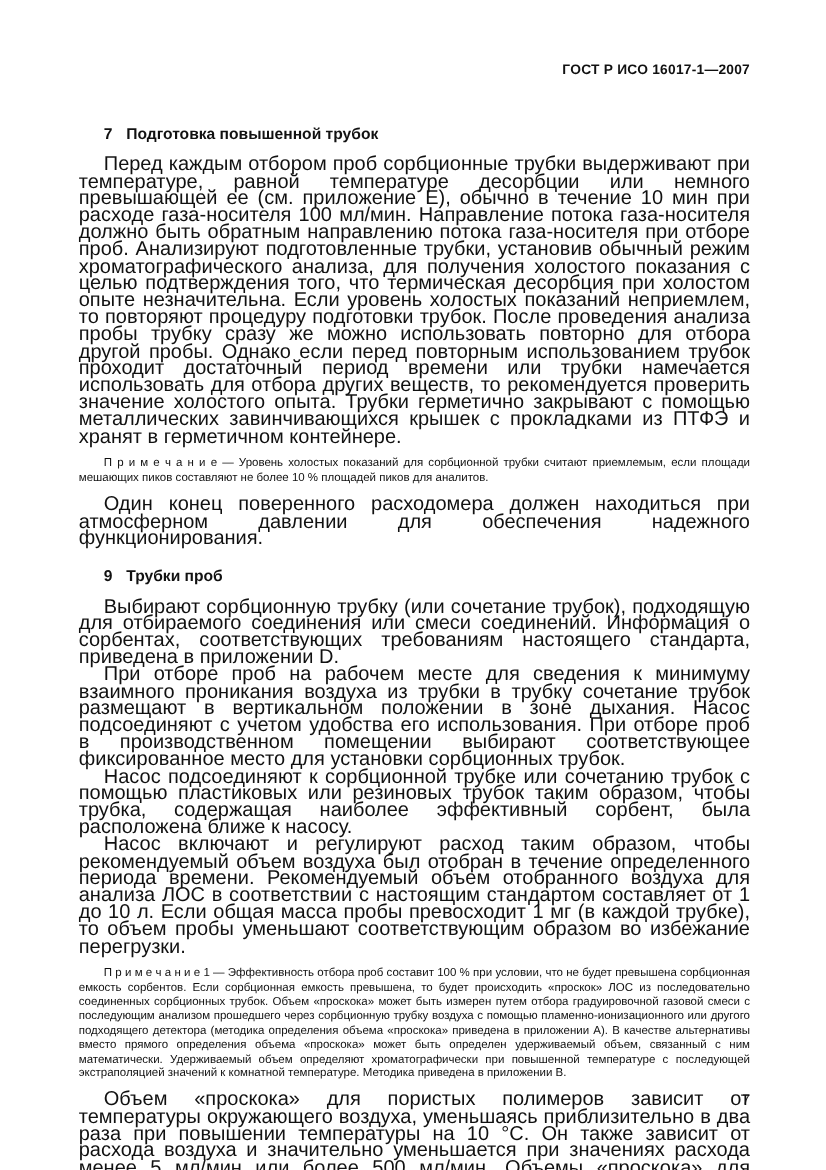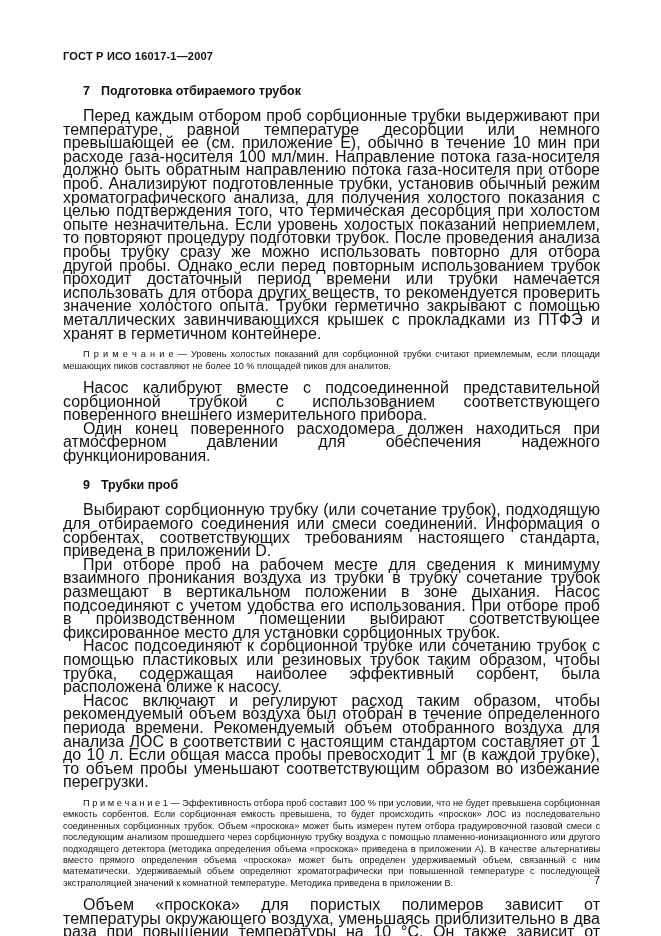--- a/index.html
+++ b/index.html
@@ -12,24 +12,24 @@
     width: 661px;
     height: 936px;
     box-sizing: border-box;
     background: #ffffff;
     color: #111111;
     font-family: "Liberation Sans", sans-serif;
     padding: 50px 61px 0 63px;
     overflow: hidden;
   }
   .doc-header {
-    text-align: left;
+    text-align: right;
     font-size: 11px;
     font-weight: bold;
-    margin-bottom: 22px;
+    margin-bottom: 38px;
     letter-spacing: 0.2px;
   }
   .section-heading {
     font-size: 12.5px;
     font-weight: bold;
     margin: 16px 0 11px 20px;
   }
   .section-heading .num {
     display: inline-block;
     margin-right: 11px;
@@ -56,26 +56,25 @@
   }
 </style>
 </head>
 <body>
 
 <div class="page">
 
   <div class="doc-header">ГОСТ Р ИСО 16017-1—2007</div>
 
   <div class="section-heading">
-    <span class="num">7</span><span>Подготовка отбираемого трубок</span>
+    <span class="num">7</span><span>Подготовка повышенной трубок</span>
   </div>
   <p class="para">Перед каждым отбором проб сорбционные трубки выдерживают при температуре, равной температуре десорбции или немного превышающей ее (см. приложение Е), обычно в течение 10 мин при расходе газа-носителя 100 мл/мин. Направление потока газа-носителя должно быть обратным направлению потока газа-носителя при отборе проб. Анализируют подготовленные трубки, установив обычный режим хроматографического анализа, для получения холостого показания с целью подтверждения того, что термическая десорбция при холостом опыте незначительна. Если уровень холостых показаний неприемлем, то повторяют процедуру подготовки трубок. После проведения анализа пробы трубку сразу же можно использовать повторно для отбора другой пробы. Однако если перед повторным использованием трубок проходит достаточный период времени или трубки намечается использовать для отбора других веществ, то рекомендуется проверить значение холостого опыта. Трубки герметично закрывают с помощью металлических завинчивающихся крышек с прокладками из ПТФЭ и хранят в герметичном контейнере.</p>
   <p class="note">П р и м е ч а н и е — Уровень холостых показаний для сорбционной трубки считают приемлемым, если площади мешающих пиков составляют не более 10 % площадей пиков для аналитов.</p>
 
-  <p class="para">Насос калибруют вместе с подсоединенной представительной сорбционной трубкой с использованием соответствующего поверенного внешнего измерительного прибора.</p>
   <p class="para">Один конец поверенного расходомера должен находиться при атмосферном давлении для обеспечения надежного функционирования.</p>
 
   <div class="section-heading">
     <span class="num">9</span><span>Трубки проб</span>
   </div>
   <p class="para">Выбирают сорбционную трубку (или сочетание трубок), подходящую для отбираемого соединения или смеси соединений. Информация о сорбентах, соответствующих требованиям настоящего стандарта, приведена в приложении D.</p>
   <p class="para">При отборе проб на рабочем месте для сведения к минимуму взаимного проникания воздуха из трубки в трубку сочетание трубок размещают в вертикальном положении в зоне дыхания. Насос подсоединяют с учетом удобства его использования. При отборе проб в производственном помещении выбирают соответствующее фиксированное место для установки сорбционных трубок.</p>
   <p class="para">Насос подсоединяют к сорбционной трубке или сочетанию трубок с помощью пластиковых или резиновых трубок таким образом, чтобы трубка, содержащая наиболее эффективный сорбент, была расположена ближе к насосу.</p>
   <p class="para">Насос включают и регулируют расход таким образом, чтобы рекомендуемый объем воздуха был отобран в течение определенного периода времени. Рекомендуемый объем отобранного воздуха для анализа ЛОС в соответствии с настоящим стандартом составляет от 1 до 10 л. Если общая масса пробы превосходит 1 мг (в каждой трубке), то объем пробы уменьшают соответствующим образом во избежание перегрузки.</p>
   <p class="note">П р и м е ч а н и е   1 — Эффективность отбора проб составит 100 % при условии, что не будет превышена сорбционная емкость сорбентов. Если сорбционная емкость превышена, то будет происходить «проскок» ЛОС из последовательно соединенных сорбционных трубок. Объем «проскока» может быть измерен путем отбора градуировочной газовой смеси с последующим анализом прошедшего через сорбционную трубку воздуха с помощью пламенно-ионизационного или другого подходящего детектора (методика определения объема «проскока» приведена в приложении А). В качестве альтернативы вместо прямого определения объема «проскока» может быть определен удерживаемый объем, связанный с ним математически. Удерживаемый объем определяют хроматографически при повышенной температуре с последующей экстраполяцией значений к комнатной температуре. Методика приведена в приложении В.</p>

